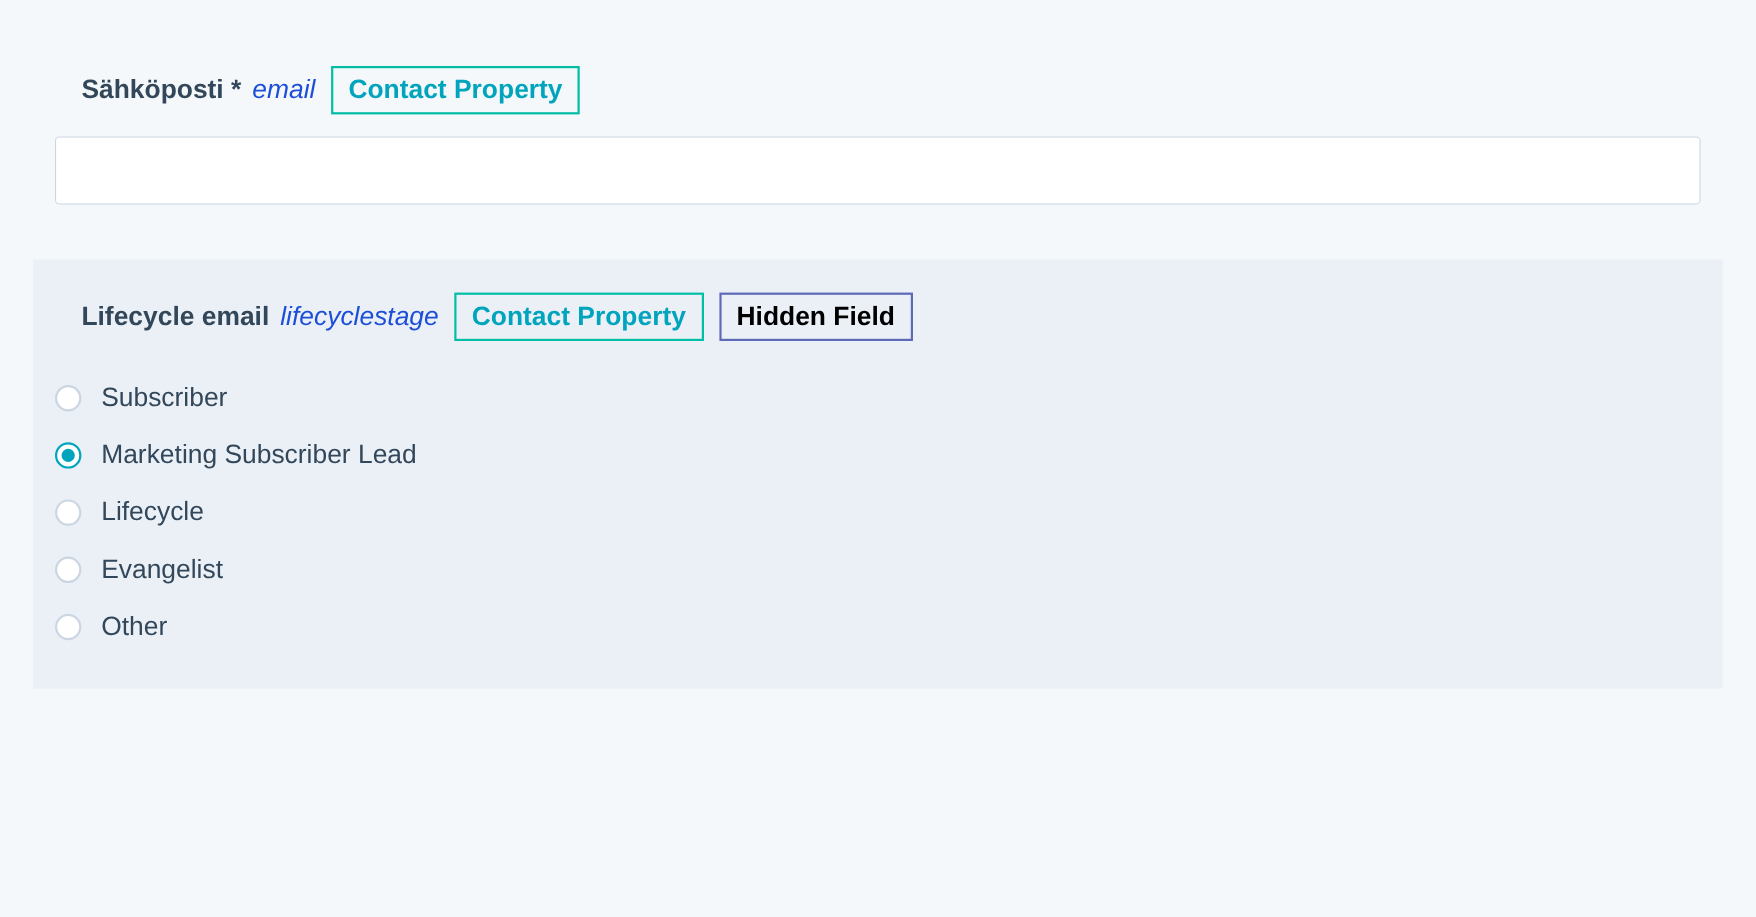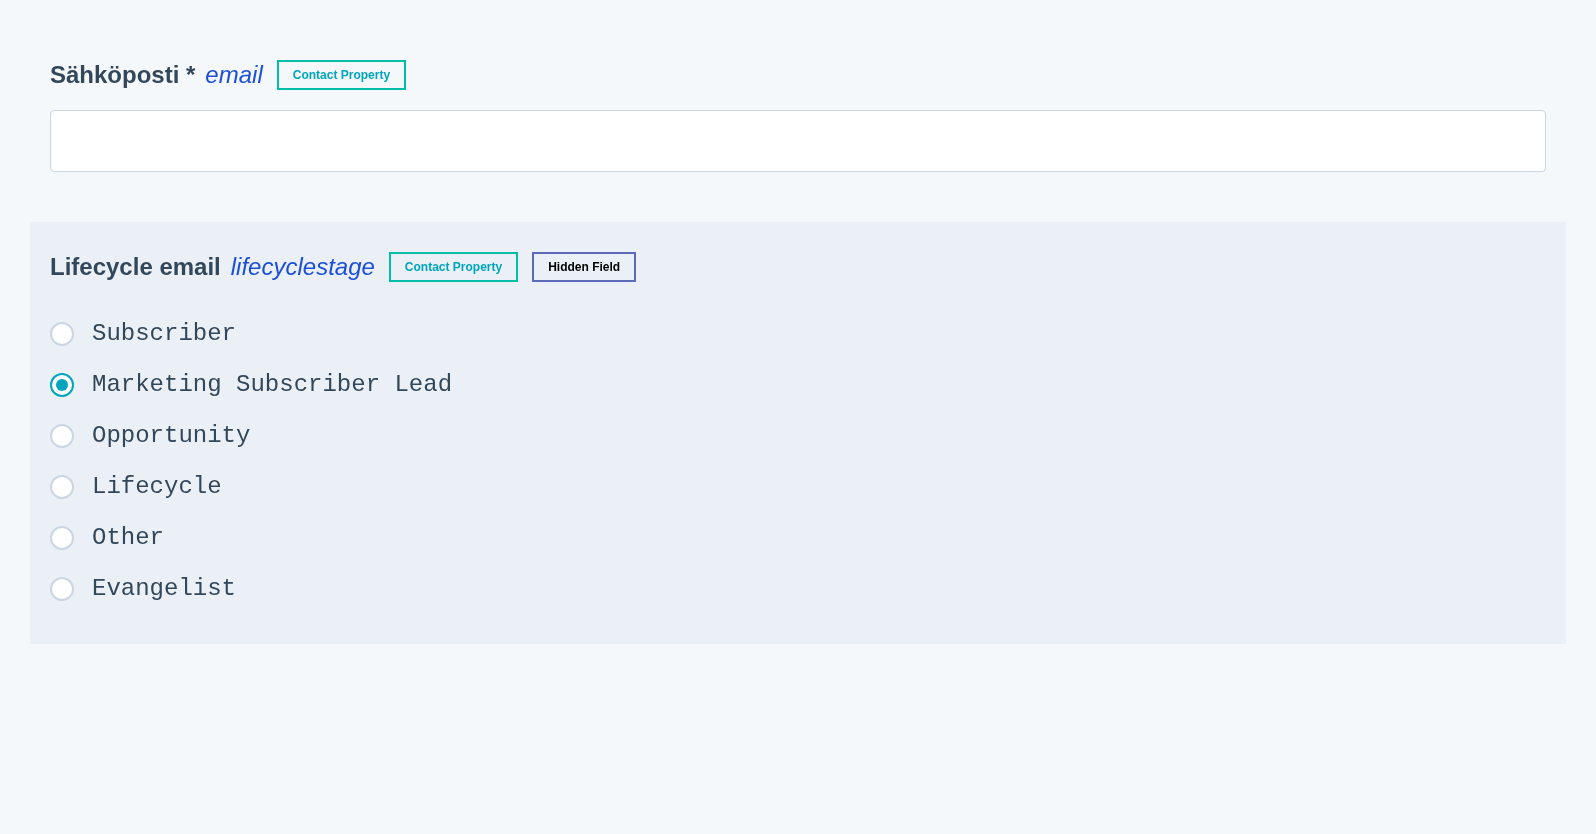--- a/index.html
+++ b/index.html
@@ -15,36 +15,37 @@
       height: 834px;
     }
     .container {
       padding: 60px 50px 30px 50px;
     }
     .field-header {
       display: flex;
       align-items: center;
       gap: 14px;
       margin-bottom: 20px;
+      margin-left: 24px;
     }
     .field-label {
       font-size: 24px;
       font-weight: 600;
       color: #33475b;
     }
     .field-internal-name {
       font-size: 24px;
       font-style: italic;
       color: #1d4ed8;
       margin-left: -4px;
     }
     .badge {
       display: inline-block;
       padding: 6px 14px;
-      font-size: 12px;
+      font-size: 24px;
       font-weight: 600;
       border: 2px solid;
     }
     .badge-teal {
       color: #00a4bd;
       border-color: #00bda5;
       background: transparent;
     }
     .badge-purple {
       color: #000000;
@@ -92,21 +93,20 @@
     }
     .radio-dot {
       width: 12px;
       height: 12px;
       border-radius: 50%;
       background: #00a4bd;
     }
     .radio-label {
       font-size: 24px;
       color: #33475b;
-      font-family: Liberation Mono, monospace;
     }
   </style>
 </head>
 <body>
 
 <div class="container">
 
   <div>
     <div class="field-header">
       <span class="field-label">Sähköposti *</span>
@@ -130,30 +130,26 @@
           <span class="radio-label">Subscriber</span>
         </div>
         <div class="radio-item">
           <div class="radio-circle selected">
             <div class="radio-dot"></div>
           </div>
           <span class="radio-label">Marketing Subscriber Lead</span>
         </div>
         <div class="radio-item">
           <div class="radio-circle"></div>
-          <span class="radio-label">Opportunity</span>
-        </div>
-        <div class="radio-item">
-          <div class="radio-circle"></div>
           <span class="radio-label">Lifecycle</span>
         </div>
         <div class="radio-item">
           <div class="radio-circle"></div>
-          <span class="radio-label">Other</span>
+          <span class="radio-label">Evangelist</span>
         </div>
         <div class="radio-item">
           <div class="radio-circle"></div>
-          <span class="radio-label">Evangelist</span>
+          <span class="radio-label">Other</span>
         </div>
       </div>
   </div>
 
 </div>
 
 </body></html>

